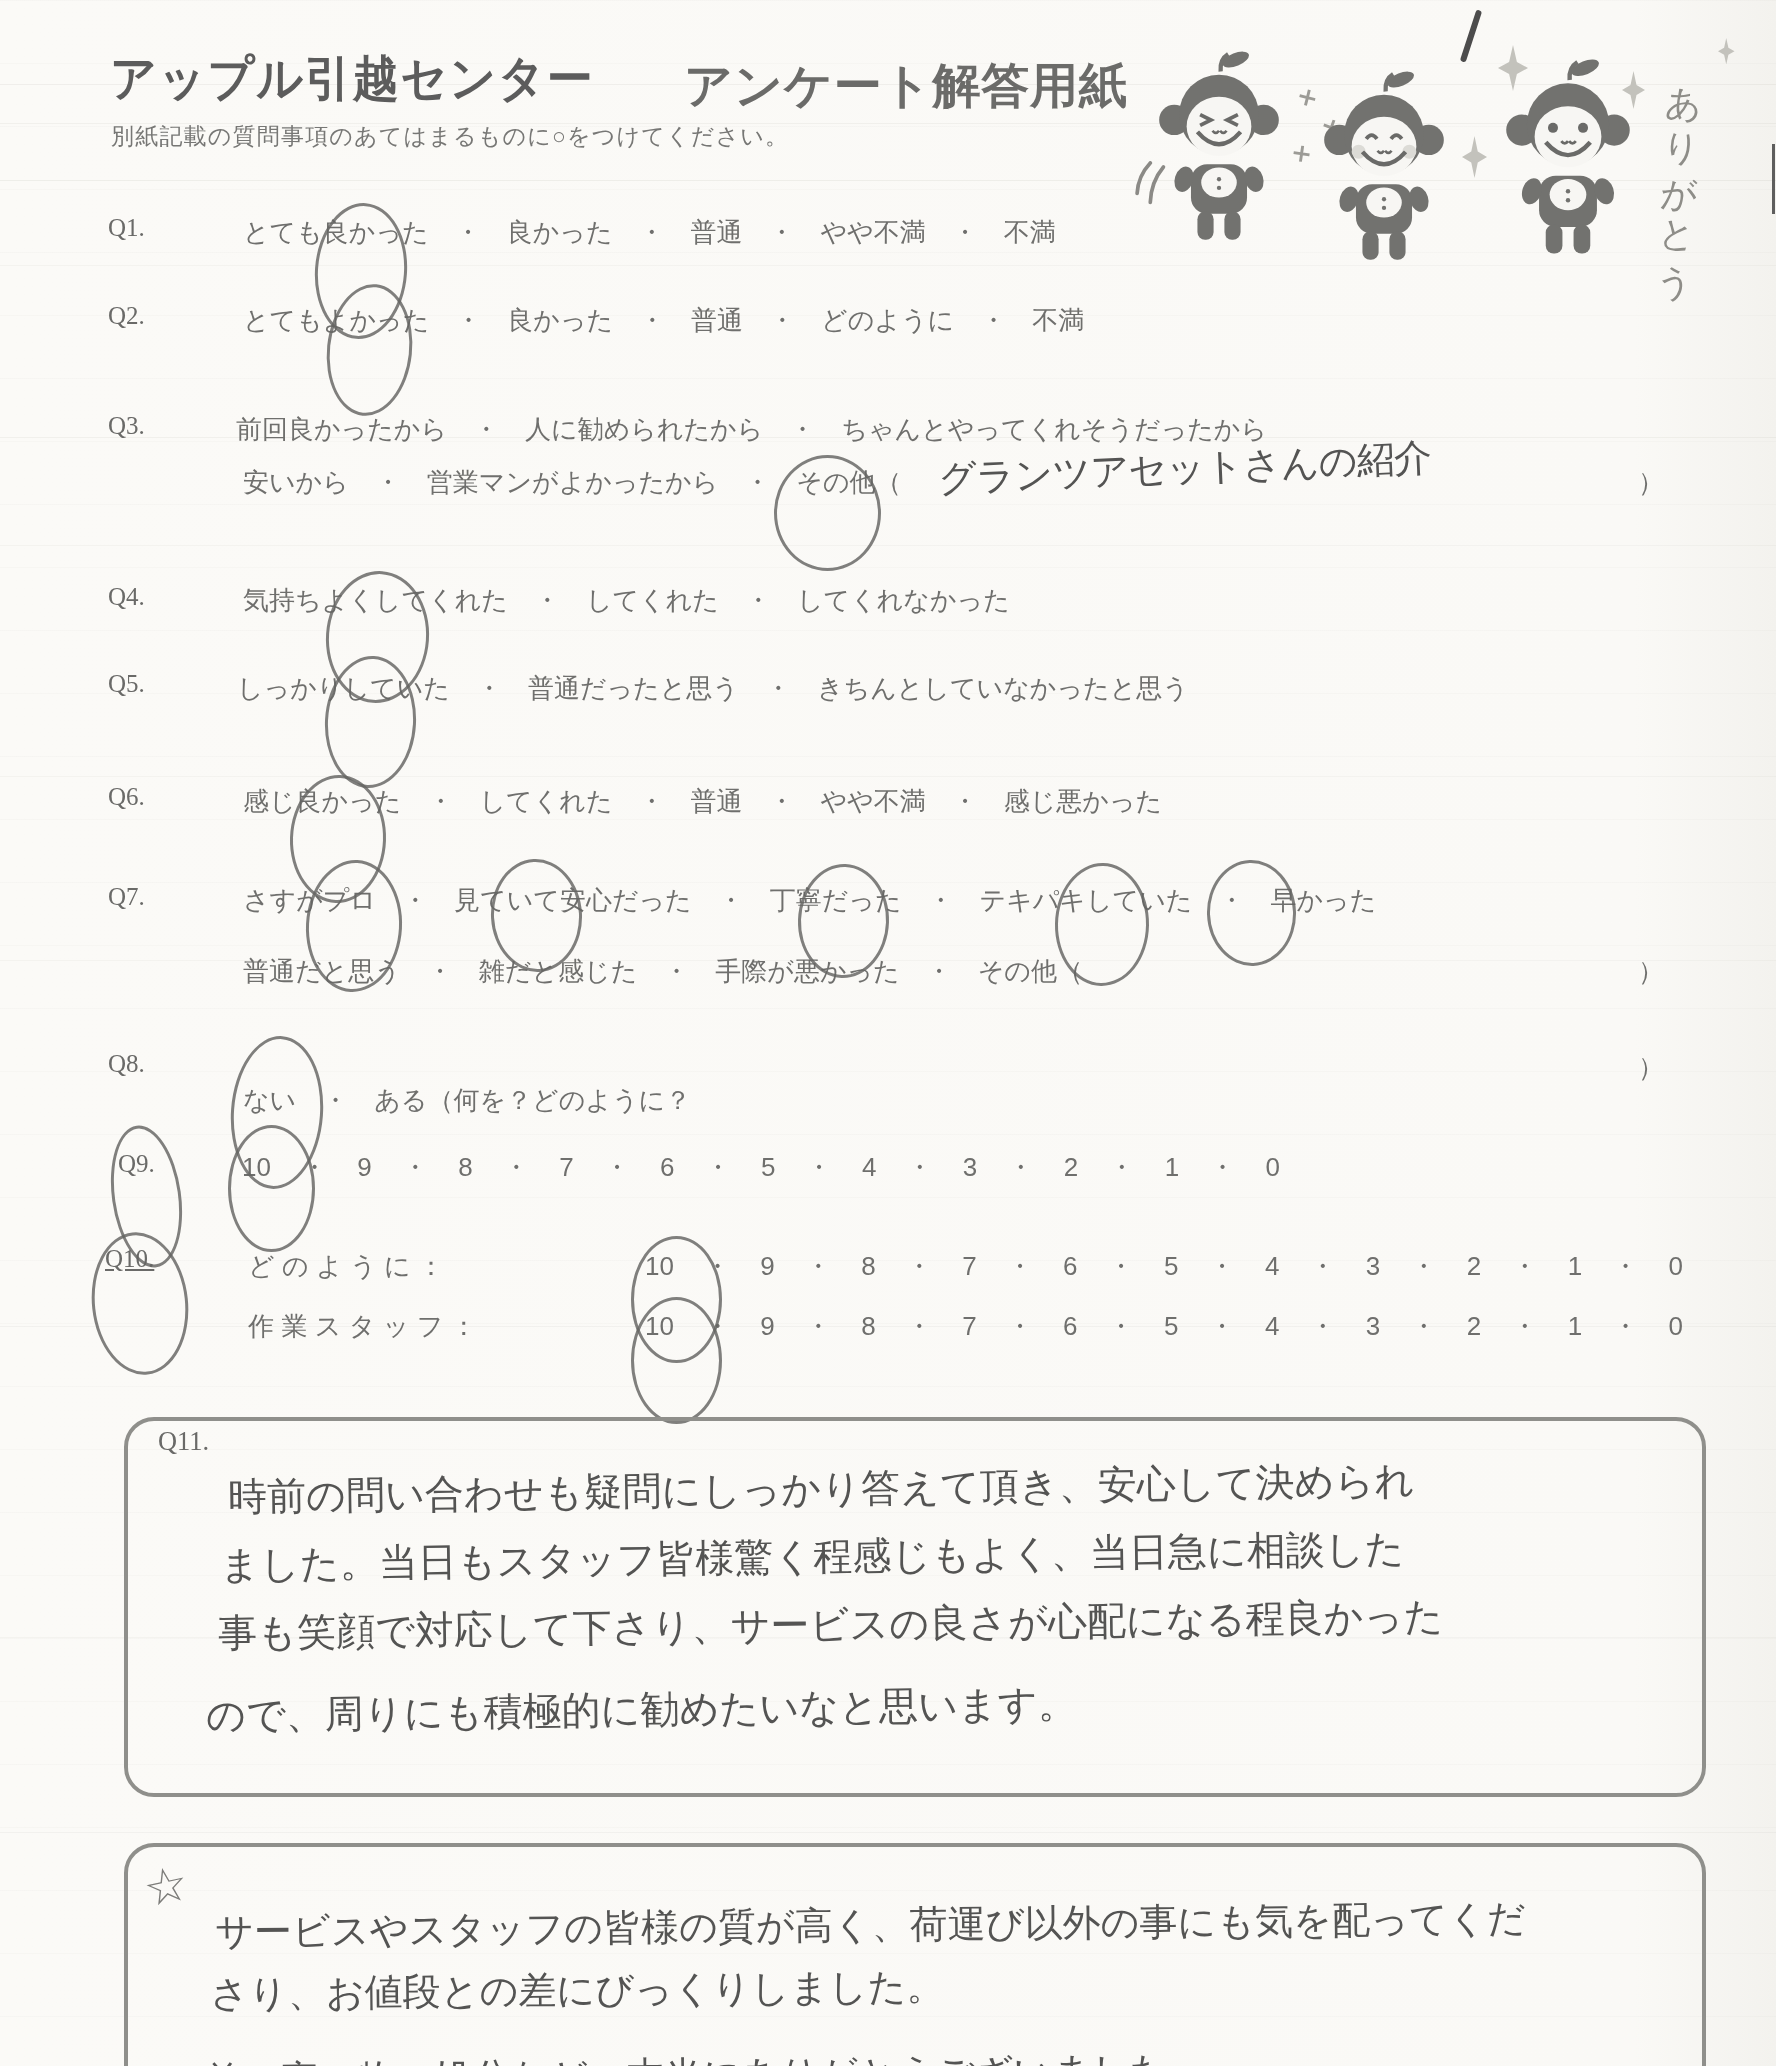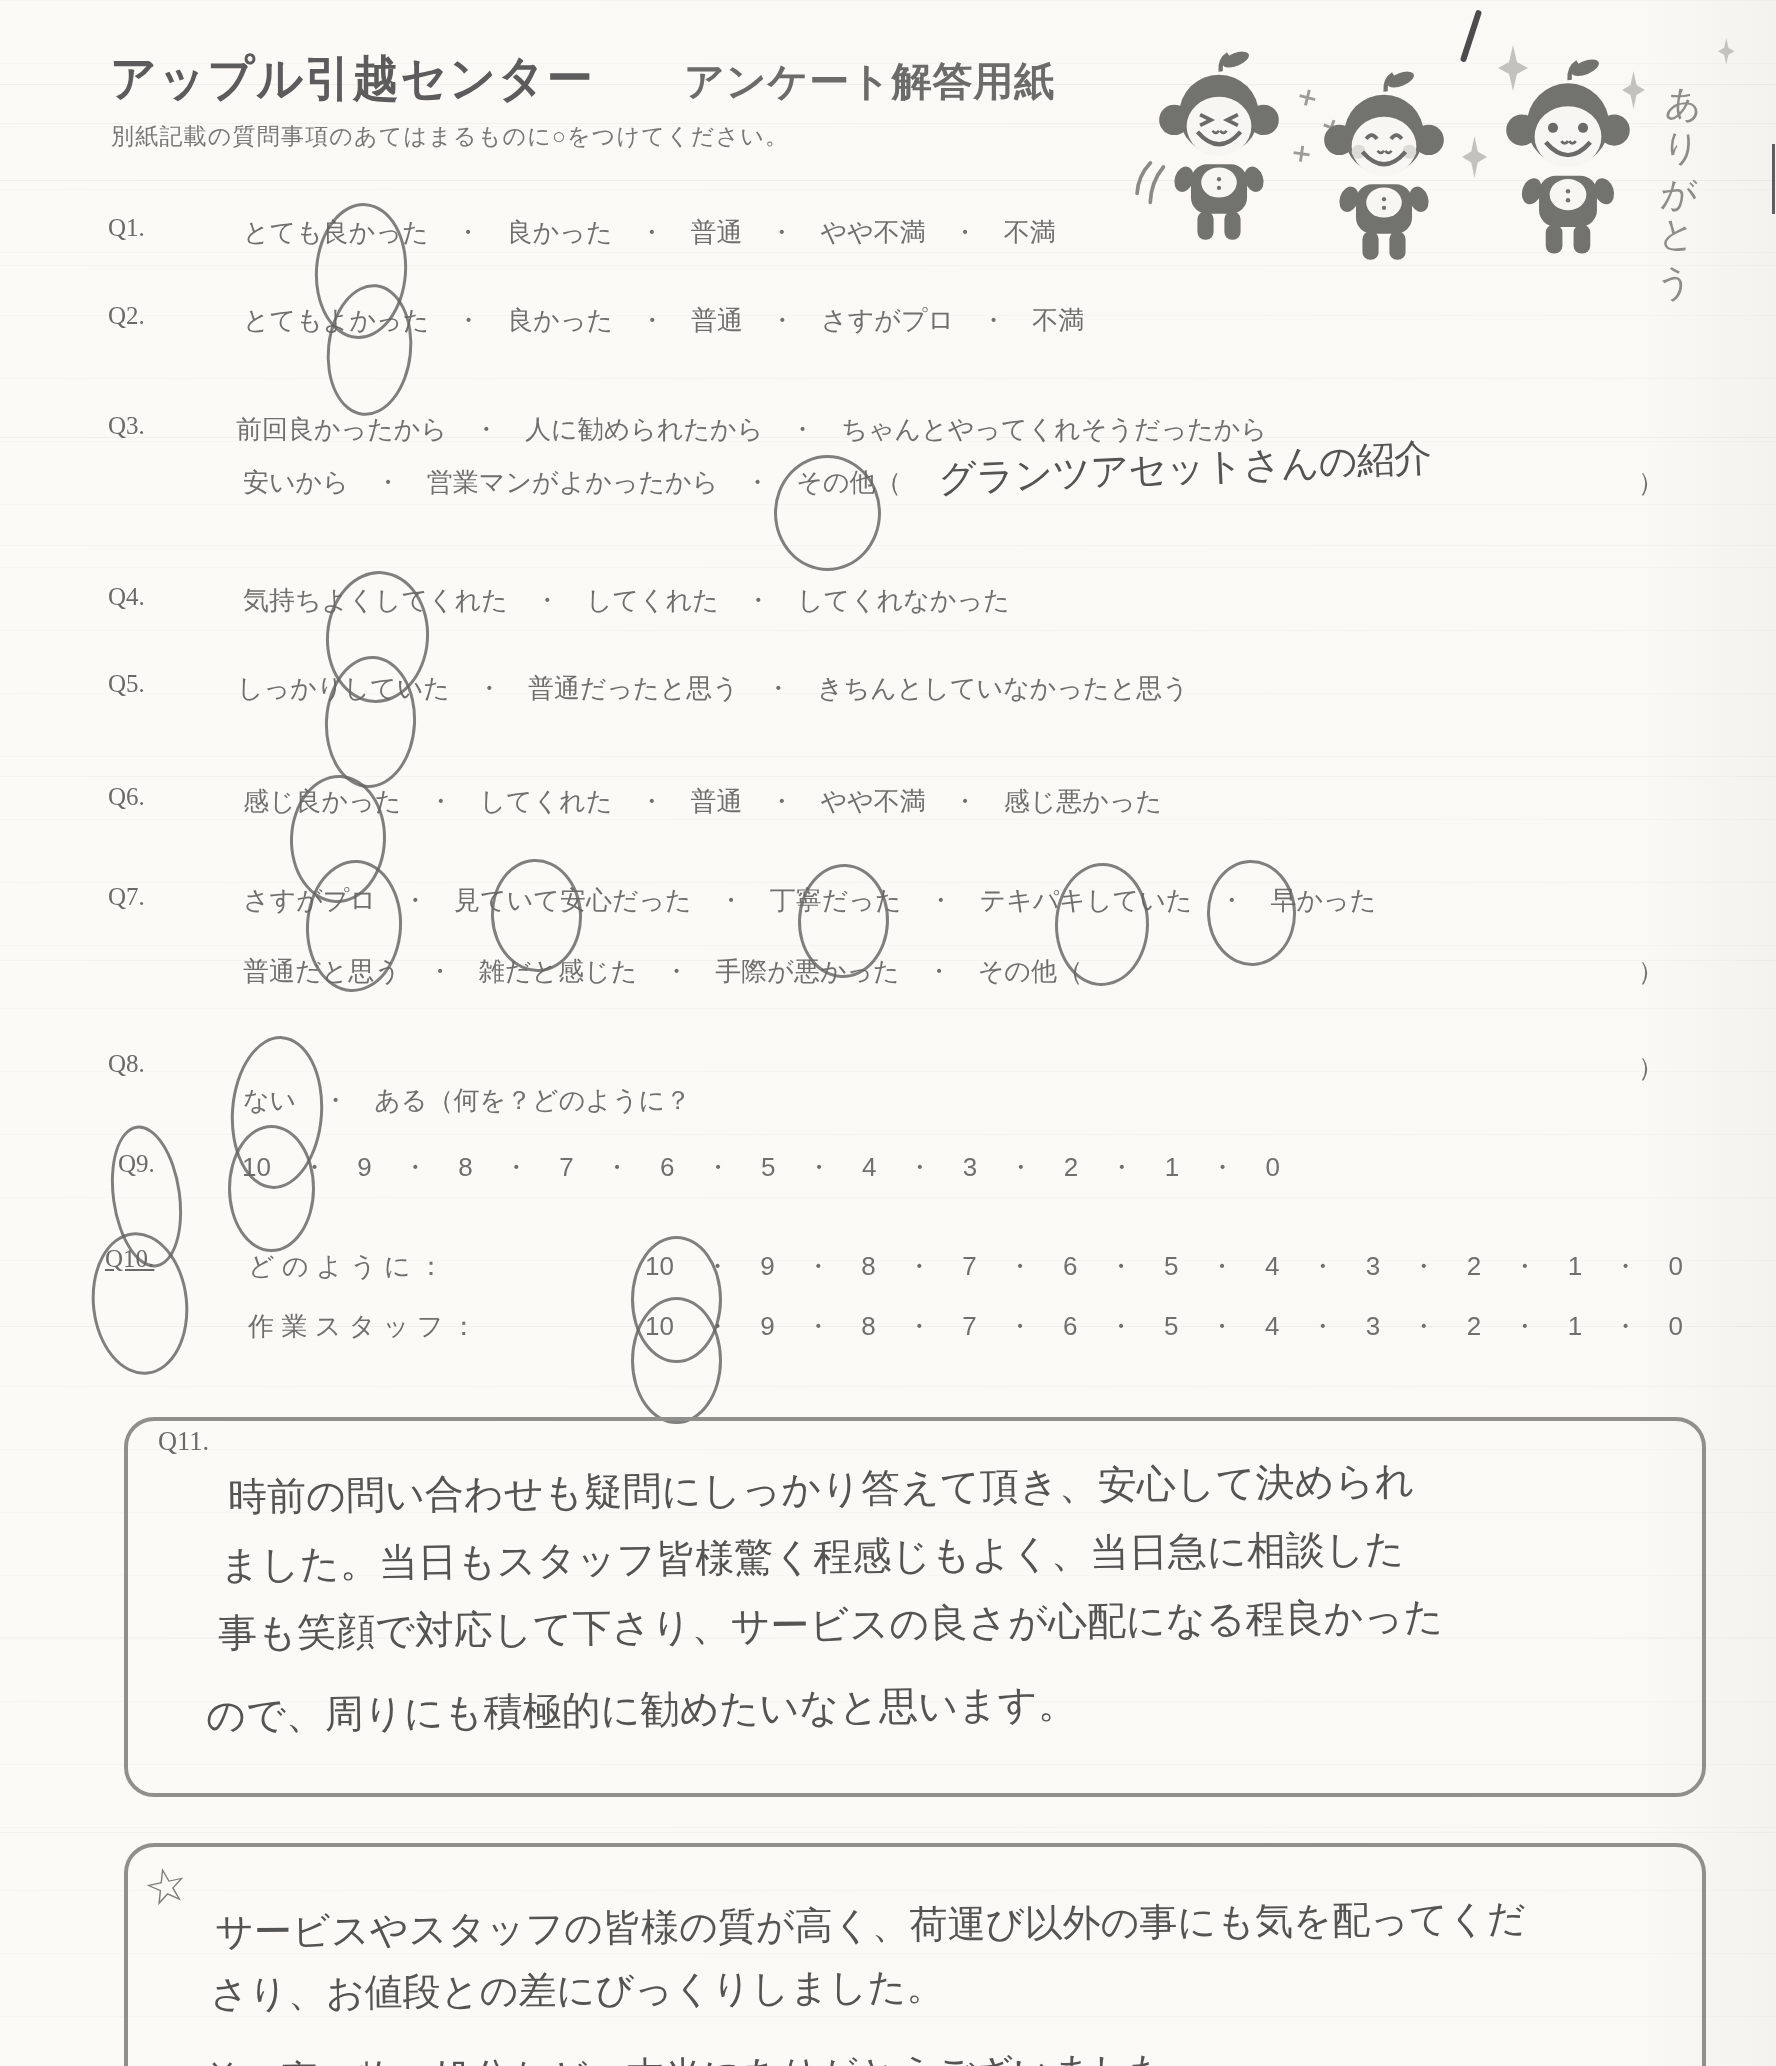--- a/index.html
+++ b/index.html
@@ -5,21 +5,21 @@
   html,body{margin:0;padding:0;}
   body{
     width:1776px;height:2508px;position:relative;overflow:hidden;
     background:
       repeating-linear-gradient(180deg, rgba(130,128,118,0.035) 0 1.2px, transparent 1.2px 63px),
       linear-gradient(90deg,#fbfaf7 0%, #faf9f6 92%, #f3f2ee 100%);
     font-family:"Liberation Sans","DejaVu Sans",sans-serif;
   }
   .abs{position:absolute;}
   .title{font-size:46px;font-weight:bold;color:#5c5c5c;letter-spacing:1.7px;transform:scaleY(1.06);transform-origin:left top;white-space:pre;}
-  .subtitle{font-size:40px;font-weight:bold;color:#6b6b69;letter-spacing:0.8px;white-space:pre;}
+  .subtitle{font-size:48px;font-weight:bold;color:#6b6b69;letter-spacing:0.8px;white-space:pre;}
   .instruction{font-size:23px;color:#777775;letter-spacing:1.2px;white-space:pre;}
   .qlabel{font-family:"Liberation Serif","DejaVu Serif",serif;font-size:25px;color:#6a6a68;white-space:pre;}
   .opt{font-size:26px;color:#6f6f6d;white-space:pre;}
   .scale{font-size:26px;color:#6f6f6d;white-space:pre;word-spacing:23px;}
   .hw{font-family:"DejaVu Sans",sans-serif;color:#545453;white-space:pre;}
   .oval{border:3.7px solid rgba(100,100,98,0.82);border-radius:50%;background:transparent;}
   .bigbox{border:4.5px solid #8f8f8b;border-radius:30px;background:transparent;}
   .scanline{left:0;width:1776px;height:1.2px;background:#b9b7ad;}
   svg .ink{fill:#72726f;}
   .sparkle{clip-path:polygon(50% 0,63% 37%,100% 50%,63% 63%,50% 100%,37% 63%,0 50%,37% 37%);background:#c3c2bc;}
@@ -131,21 +131,21 @@
 <div class="abs sparkle" style="left:1498px;top:45px;width:30px;height:46px;"></div>
 <div class="abs sparkle" style="left:1622px;top:71px;width:23px;height:38px;"></div>
 <div class="abs sparkle" style="left:1462px;top:136px;width:25px;height:42px;"></div>
 <div class="abs sparkle" style="left:1718px;top:38px;width:16.5px;height:26.4px;"></div>
 <div class="abs hw vtxt" style="left:1655px;top:62px;font-size:36px;letter-spacing:3.3px;color:#8e8d88;transform:rotate(3deg);">ありがとう</div>
 
 <div class="abs qlabel" style="left:108px;top:214px;">Q1.</div>
 <div class="abs opt" style="left:243px;top:215px;">とても良かった　・　良かった　・　普通　・　やや不満　・　不満</div>
 
 <div class="abs qlabel" style="left:108px;top:302px;">Q2.</div>
-<div class="abs opt" style="left:243px;top:303px;">とてもよかった　・　良かった　・　普通　・　さすがプロ　・　不満</div>
+<div class="abs opt" style="left:243px;top:303px;">とてもよかった　・　良かった　・　普通　・　どのように　・　不満</div>
 
 <div class="abs qlabel" style="left:108px;top:412px;">Q3.</div>
 <div class="abs opt" style="left:236px;top:412px;font-family:Liberation Serif, serif;">前回良かったから　・　人に勧められたから　・　ちゃんとやってくれそうだったから</div>
 <div class="abs opt" style="left:243px;top:465px;">安いから　・　営業マンがよかったから　・　その他（</div>
 <div class="abs opt" style="left:1638px;top:465px;">）</div>
 <div class="abs hw" style="left:938px;top:443px;font-size:38px;letter-spacing:-0.8px;transform:rotate(-2.5deg);">グランツアセットさんの紹介</div>
 
 <div class="abs qlabel" style="left:108px;top:583px;">Q4.</div>
 <div class="abs opt" style="left:243px;top:583px;">気持ちよくしてくれた　・　してくれた　・　してくれなかった</div>
 

